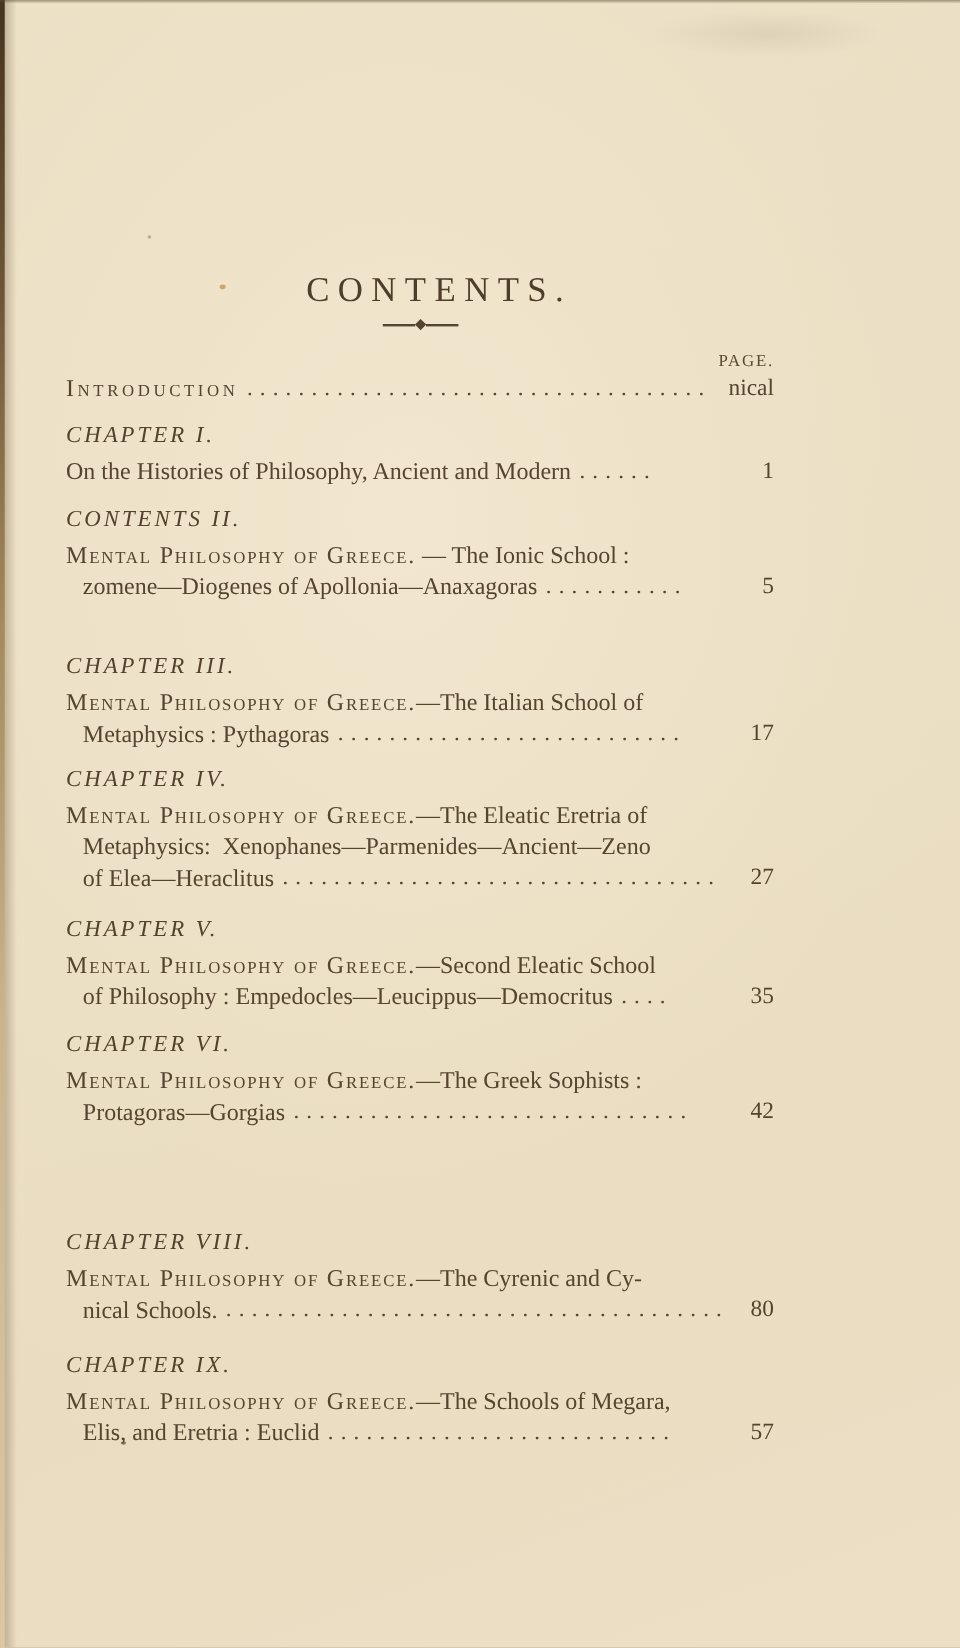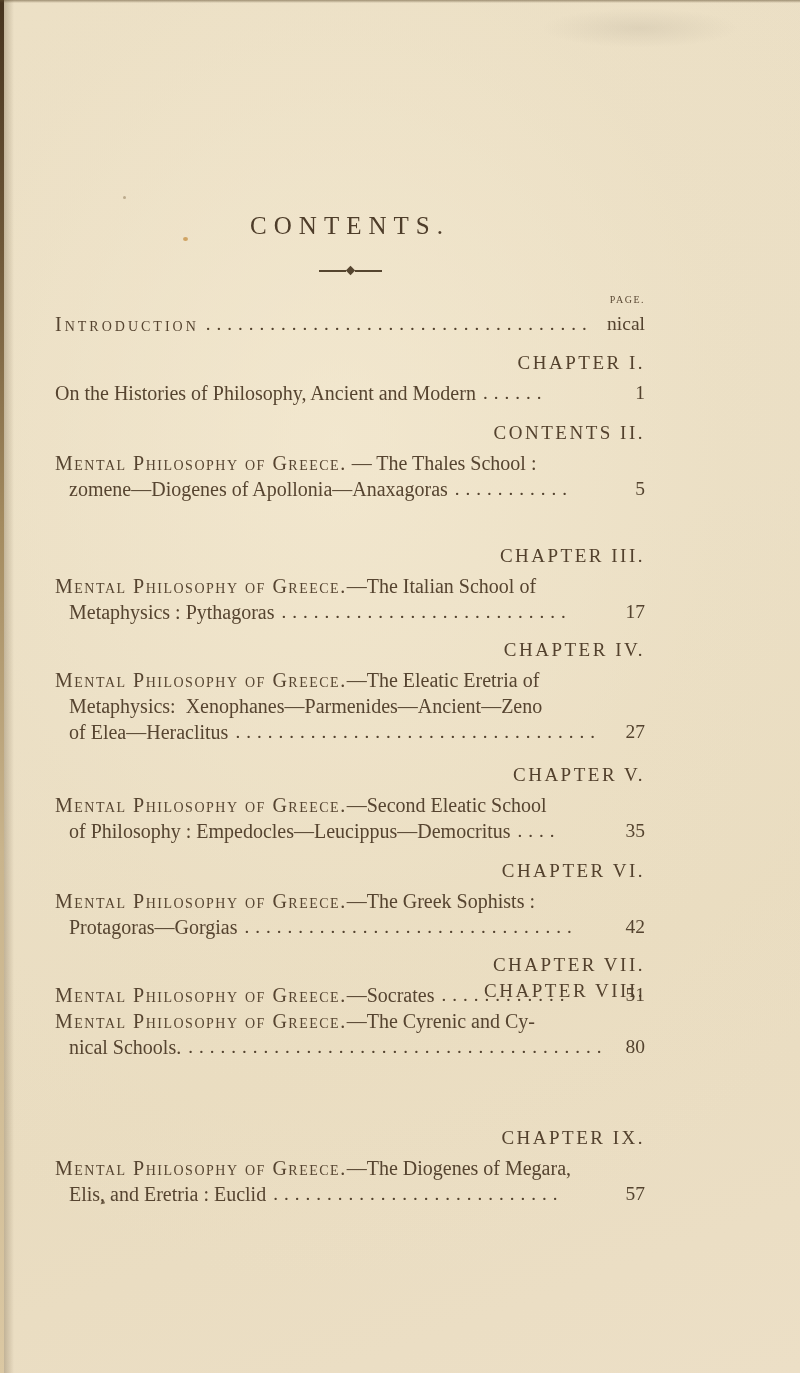--- a/index.html
+++ b/index.html
@@ -20,41 +20,41 @@
   .smudge{position:absolute;left:540px;top:8px;width:200px;height:40px;border-radius:50%;
     background:radial-gradient(ellipse at center,rgba(120,110,95,.12),rgba(0,0,0,0) 70%);}
   .speck{position:absolute;border-radius:50%;}
   .speck.s1{left:183px;top:237px;width:5px;height:4px;background:#c68f42;opacity:.75;}
   .speck.s2{left:101px;top:1201px;width:4px;height:3px;background:#6a5a42;opacity:.8;}
   .speck.s3{left:123px;top:196px;width:3px;height:3px;background:#8a7452;opacity:.5;}
 
   .content{position:absolute;left:55px;top:0;width:590px;height:100%;}
   .blk{position:absolute;width:100%;}
 
-  .title{margin:0;text-align:center;font-size:25px;font-weight:normal;
+  .title{margin:16px;text-align:center;font-size:29px;font-weight:normal;
     letter-spacing:7px;color:#4e3d2a;line-height:28px;}
   .ornament{display:flex;justify-content:center;align-items:center;}
   .ornament .bar{width:27px;height:2px;background:#55452f;}
   .ornament .diamond{width:7px;height:7px;background:#55452f;transform:rotate(45deg) scale(.95);margin:0 1px;}
 
-  .page-label{position:absolute;right:0;text-align:right;font-size:10px;
+  .page-label{position:absolute;right:0;text-align:right;font-size:14px;
     letter-spacing:1.5px;color:#5c4a35;}
 
   .line{line-height:26px;font-size:20px;white-space:pre;}
   .leader{display:flex;align-items:flex-end;}
   .cont{padding-left:14px;}
   .sc{font-variant:small-caps;letter-spacing:1.5px;white-space:pre;}
   .sc.wide{letter-spacing:3px;}
   .txt{white-space:pre;}
   .dots{flex:1 1 auto;overflow:hidden;white-space:nowrap;letter-spacing:6px;
     padding:0 4px 0 7px;font-size:19px;color:#54432f;}
   .pageno{flex:0 0 auto;width:42px;text-align:right;font-size:19.5px;color:#54432f;}
 
-  .ch-heading{margin:0 0 5px;text-align:right;font-weight:normal;font-size:19px;
-    letter-spacing:2.5px;line-height:24px;color:#53412d;}
+  .ch-heading{margin:0 0 5px;text-align:left;font-weight:normal;font-size:19px;
+    letter-spacing:2.5px;line-height:24px;color:#53412d;font-style:italic;}
 </style>
 </head>
 <body>
 
 <div class="page">
   <div class="edge-left"></div>
   <div class="edge-left-fade"></div>
   <div class="edge-top"></div>
   <div class="smudge"></div>
   <div class="speck s1"></div>
@@ -83,21 +83,21 @@
       <h2 class="ch-heading">CHAPTER I.</h2>
       <div class="line leader">
         <span class="txt">On the Histories of Philosophy, Ancient and Modern</span>
         <span class="dots">......</span>
         <span class="pageno">1</span>
       </div>
     </section>
 
     <section class="blk" style="top:421px">
       <h2 class="ch-heading">CONTENTS II.</h2>
-      <div class="line"><span class="sc">Mental Philosophy of Greece.</span><span class="txt"> — The Thales School :</span></div>
+      <div class="line"><span class="sc">Mental Philosophy of Greece.</span><span class="txt"> — The Ionic School :</span></div>
       <div class="line cont leader">
         <span class="txt">zomene—Diogenes of Apollonia—Anaxagoras</span>
         <span class="dots">...........</span>
         <span class="pageno">5</span>
       </div>
     </section>
 
     <section class="blk" style="top:544px">
       <h2 class="ch-heading">CHAPTER III.</h2>
       <div class="line"><span class="sc">Mental Philosophy of Greece.</span><span class="txt">—The Italian School of</span></div>
@@ -132,42 +132,34 @@
     <section class="blk" style="top:859px">
       <h2 class="ch-heading">CHAPTER VI.</h2>
       <div class="line"><span class="sc">Mental Philosophy of Greece.</span><span class="txt">—The Greek Sophists :</span></div>
       <div class="line cont leader">
         <span class="txt">Protagoras—Gorgias</span>
         <span class="dots">...............................</span>
         <span class="pageno">42</span>
       </div>
     </section>
 
-    <section class="blk" style="top:953px">
-      <h2 class="ch-heading">CHAPTER VII.</h2>
-      <div class="line leader">
-        <span class="sc">Mental Philosophy of Greece.</span><span class="txt">—Socrates</span>
-        <span class="dots">............</span>
-        <span class="pageno">51</span>
-      </div>
-    </section>
 
-    <section class="blk" style="top:979px">
+    <section class="blk" style="top:1024px">
       <h2 class="ch-heading">CHAPTER VIII.</h2>
       <div class="line"><span class="sc">Mental Philosophy of Greece.</span><span class="txt">—The Cyrenic and Cy-</span></div>
       <div class="line cont leader">
         <span class="txt">nical Schools.</span>
         <span class="dots">.......................................</span>
         <span class="pageno">80</span>
       </div>
     </section>
 
     <section class="blk" style="top:1126px">
       <h2 class="ch-heading">CHAPTER IX.</h2>
-      <div class="line"><span class="sc">Mental Philosophy of Greece.</span><span class="txt">—The Diogenes of Megara,</span></div>
+      <div class="line"><span class="sc">Mental Philosophy of Greece.</span><span class="txt">—The Schools of Megara,</span></div>
       <div class="line cont leader">
         <span class="txt">Elis, and Eretria : Euclid</span>
         <span class="dots">...........................</span>
         <span class="pageno">57</span>
       </div>
     </section>
 
   </div>
 </div>
 

